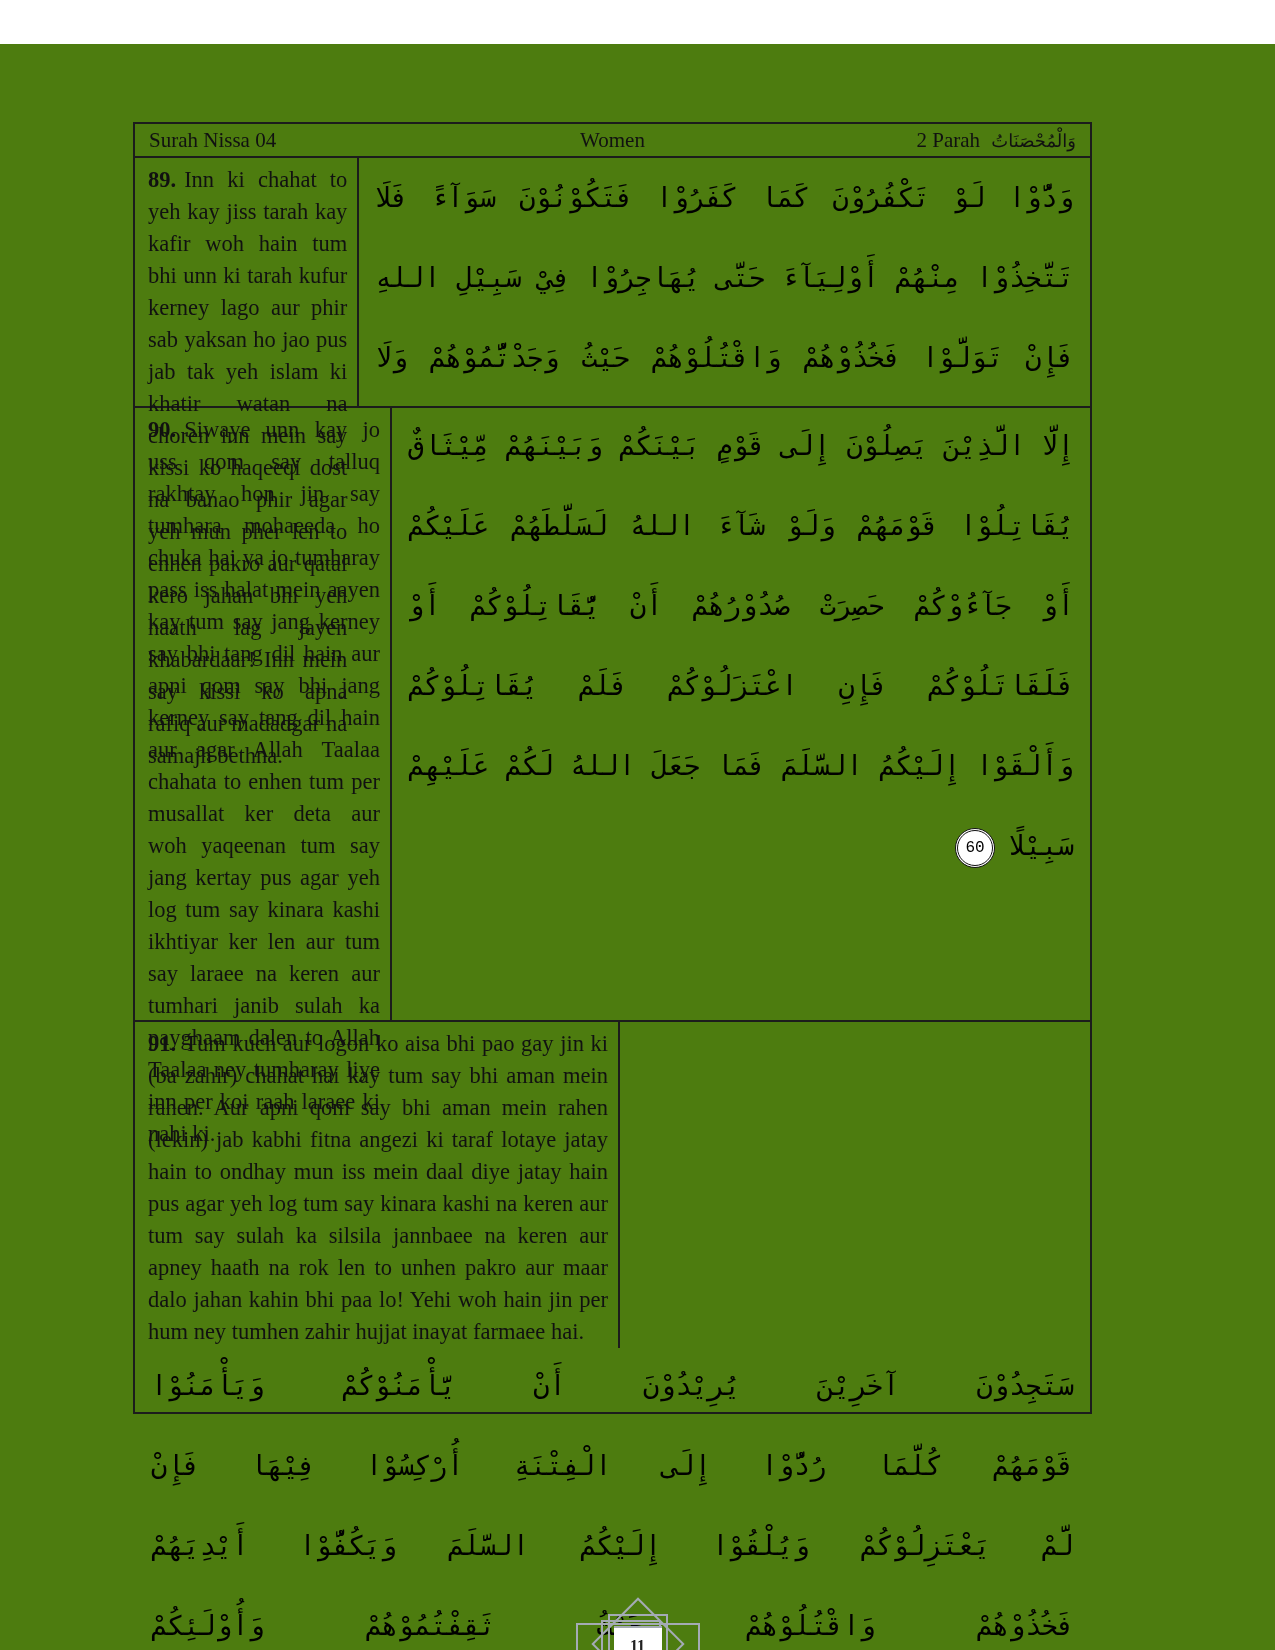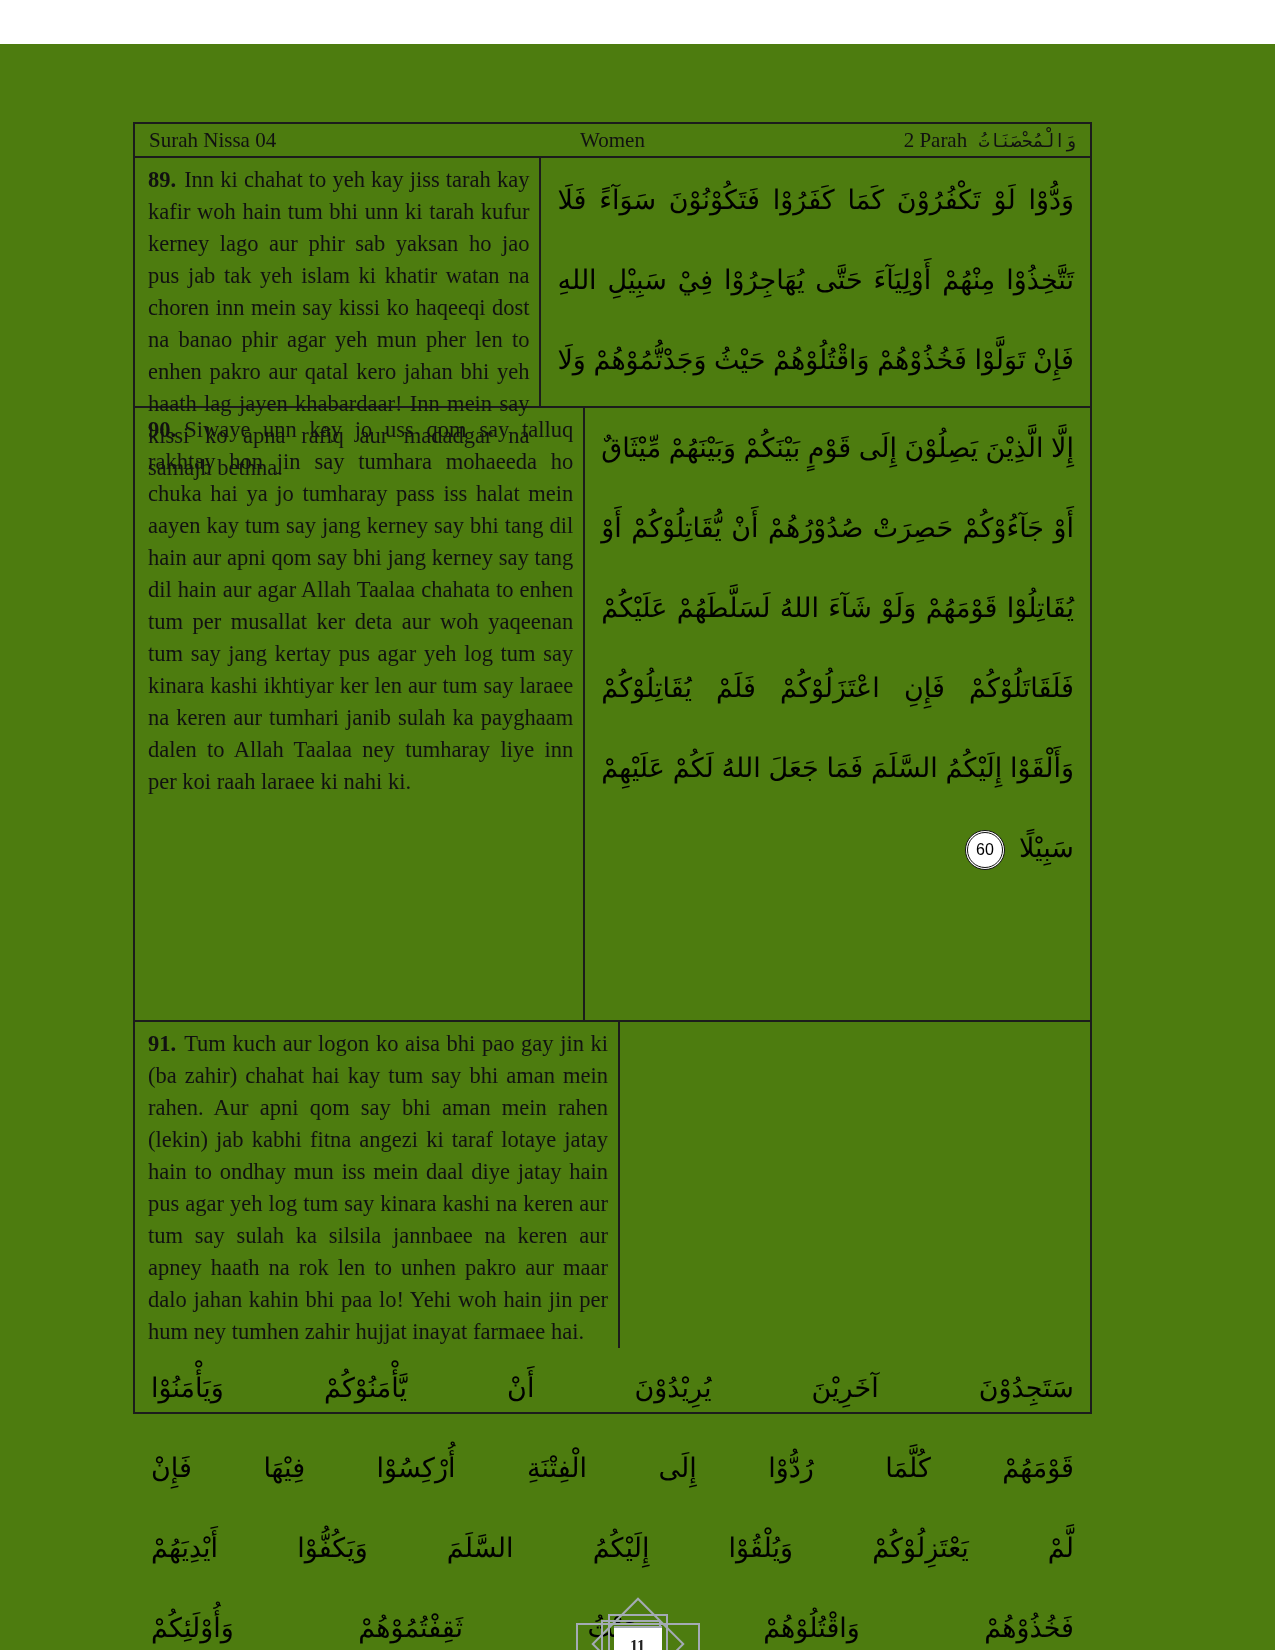--- a/index.html
+++ b/index.html
@@ -13,35 +13,35 @@
     border:2px solid #1c1c1c;
   }
   .qheader {
     height:34px; border-bottom:2px solid #1c1c1c;
     display:flex; align-items:center; padding:0 14px;
     font-size:21px;
   }
   .qheader .h-left  { flex:1; text-align:left; }
   .qheader .h-center{ flex:1; text-align:center; }
   .qheader .h-right { flex:1; text-align:right; white-space:nowrap; }
-  .h-right .h-arabic { font-family:Liberation Mono, monospace; font-size:18px; margin-left:6px; }
+  .h-right .h-arabic { font-family:Liberation Sans, sans-serif; font-size:18px; margin-left:6px; }
   .vrow { display:flex; border-bottom:2px solid #1c1c1c; }
   .vrow:last-child { border-bottom:none;flex-direction:column; }
   .row1 { height:250px; }
   .row2 { height:614px; }
   .row3 { height:390px; }
   .cell-trans {
     width:485px; border-right:2px solid #1c1c1c;
     padding:6px 10px 0 13px;
     font-size:22.5px; line-height:32px; text-align:justify;
   }
   .cell-trans b { margin-right:8px; }
   .cell-ar {
     flex:1; direction:rtl; padding:0 16px;
-    font-family:Liberation Sans, sans-serif; font-size:27px; color:#000;
+    font-family:Liberation Mono, monospace; font-size:27px; color:#000;
   }
   .row1 .cell-ar { padding-top:2px; }
   .ar-line {
     height:80px; line-height:80px; white-space:nowrap;
     text-align:justify; text-align-last:justify; overflow:visible;
   }
   .ar-line.last { text-align:right; text-align-last:right; }
   .ayah-medallion {
     display:inline-flex; align-items:center; justify-content:center;
     width:40px; height:40px; border:3px double #111; border-radius:50%;
@@ -87,22 +87,22 @@
         <div class="ar-line"><span>فَإِنْ تَوَلَّوْا فَخُذُوْهُمْ وَاقْتُلُوْهُمْ حَيْثُ وَجَدْتُّمُوْهُمْ وَلَا</span></div>
       </div>
     </div>
 
     <div class="vrow row2">
       <div class="cell-trans">
         <b>90.</b><span>Siwaye unn kay jo uss qom say talluq rakhtay hon jin say tumhara mohaeeda ho chuka hai ya jo tumharay pass iss halat mein aayen kay tum say jang kerney say bhi tang dil hain aur apni qom say bhi jang kerney say tang dil hain aur agar Allah Taalaa chahata to enhen tum per musallat ker deta aur woh yaqeenan tum say jang kertay pus agar yeh log tum say kinara kashi ikhtiyar ker len aur tum say laraee na keren aur tumhari janib sulah ka payghaam dalen to Allah Taalaa ney tumharay liye inn per koi raah laraee ki nahi ki.</span>
       </div>
       <div class="cell-ar">
         <div class="ar-line"><span>إِلَّا الَّذِيْنَ يَصِلُوْنَ إِلَى قَوْمٍ بَيْنَكُمْ وَبَيْنَهُمْ مِّيْثَاقٌ</span></div>
+        <div class="ar-line"><span>يُقَاتِلُوْا قَوْمَهُمْ وَلَوْ شَآءَ اللهُ لَسَلَّطَهُمْ عَلَيْكُمْ</span></div>
         <div class="ar-line"><span>أَوْ جَآءُوْكُمْ حَصِرَتْ صُدُوْرُهُمْ أَنْ يُّقَاتِلُوْكُمْ أَوْ</span></div>
-        <div class="ar-line"><span>يُقَاتِلُوْا قَوْمَهُمْ وَلَوْ شَآءَ اللهُ لَسَلَّطَهُمْ عَلَيْكُمْ</span></div>
         <div class="ar-line"><span>فَلَقَاتَلُوْكُمْ فَإِنِ اعْتَزَلُوْكُمْ فَلَمْ يُقَاتِلُوْكُمْ</span></div>
         <div class="ar-line"><span>وَأَلْقَوْا إِلَيْكُمُ السَّلَمَ فَمَا جَعَلَ اللهُ لَكُمْ عَلَيْهِمْ</span></div>
         <div class="ar-line last"><span>سَبِيْلًا</span><span class="ayah-medallion">60</span></div>
       </div>
     </div>
 
     <div class="vrow row3">
       <div class="cell-trans">
         <b>91.</b><span>Tum kuch aur logon ko aisa bhi pao gay jin ki (ba zahir) chahat hai kay tum say bhi aman mein rahen. Aur apni qom say bhi aman mein rahen (lekin) jab kabhi fitna angezi ki taraf lotaye jatay hain to ondhay mun iss mein daal diye jatay hain pus agar yeh log tum say kinara kashi na keren aur tum say sulah ka silsila jannbaee na keren aur apney haath na rok len to unhen pakro aur maar dalo jahan kahin bhi paa lo! Yehi woh hain jin per hum ney tumhen zahir hujjat inayat farmaee hai.</span>
       </div>

